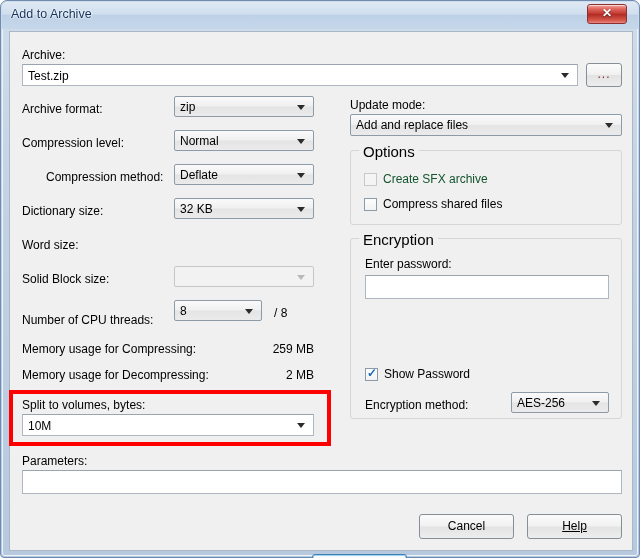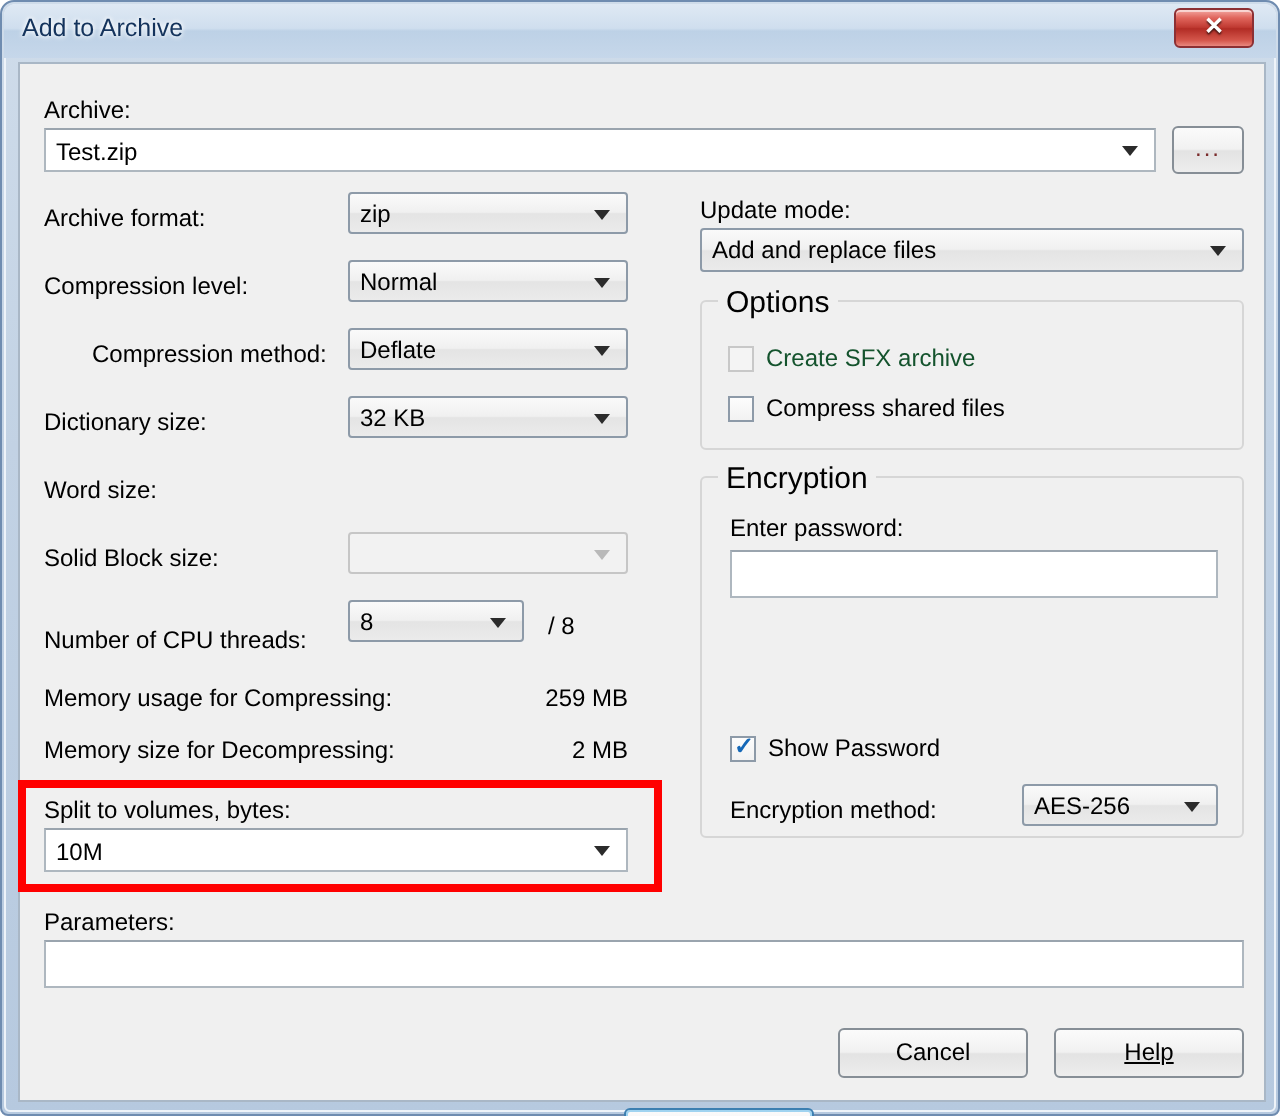--- a/index.html
+++ b/index.html
@@ -331,21 +331,21 @@
     <div class="lbl" style="left:12px; top:281px;">Number of CPU threads:</div>
     <div class="combo" style="left:164px; top:268px; width:88px; height:21px;">
       <span class="ctext">8</span>
       <span class="arrow"></span>
     </div>
     <div class="lbl" style="left:264px; top:274px;">/ 8</div>
 
     <div class="lbl" style="left:12px; top:310px;">Memory usage for Compressing:</div>
     <div class="val-right" style="left:188px; top:310px; width:116px;">259 MB</div>
 
-    <div class="lbl" style="left:12px; top:336px;">Memory size for Decompressing:</div>
+    <div class="lbl" style="left:12px; top:336px;">Memory usage for Decompressing:</div>
     <div class="val-right" style="left:188px; top:336px; width:116px;">2 MB</div>
 
     <div class="lbl" style="left:12px; top:366px;">Split to volumes, bytes:</div>
     <div class="combo-edit" style="left:12px; top:382px; width:292px; height:22px;">
       <span class="ctext">10M</span>
       <span class="arrow"></span>
     </div>
 
     <div class="lbl" style="left:12px; top:422px;">Parameters:</div>
     <div class="textbox" style="left:12px; top:438px; width:600px; height:24px;"></div>

